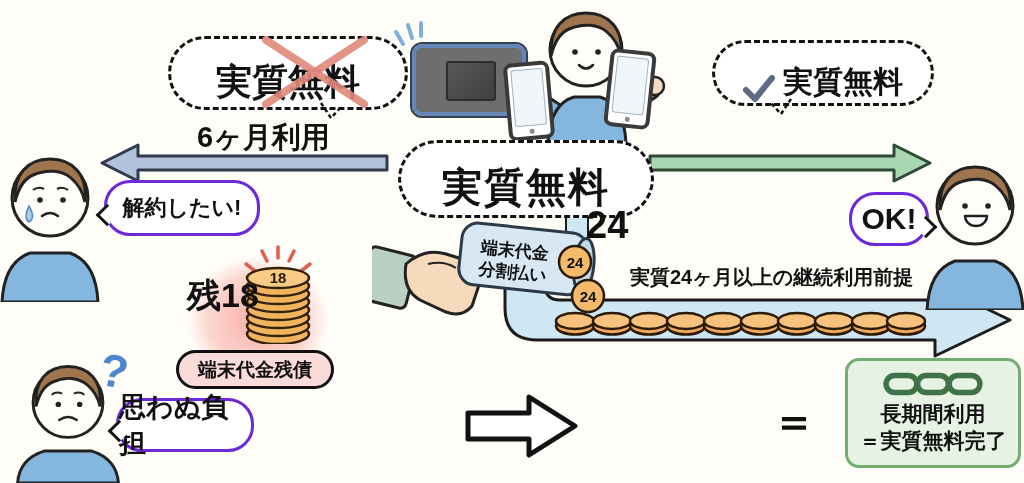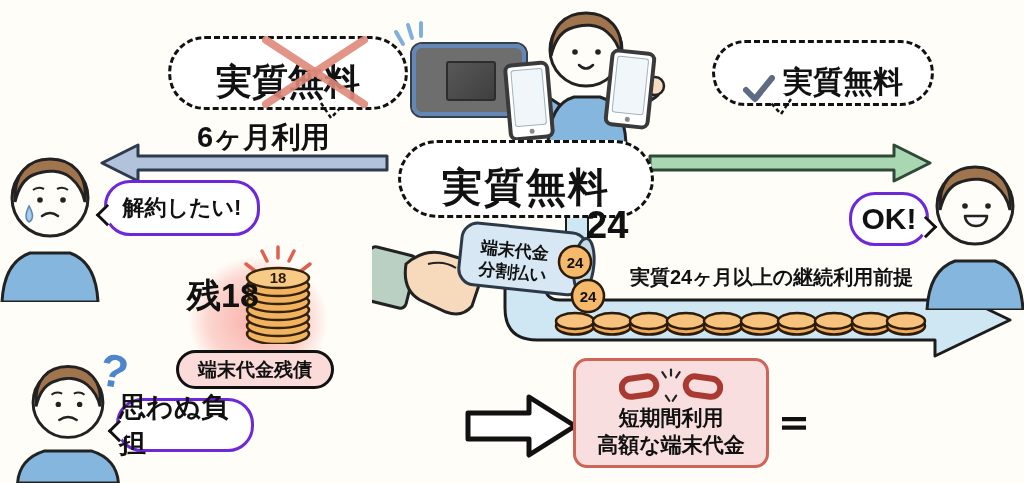--- a/index.html
+++ b/index.html
@@ -256,36 +256,26 @@
     <circle cx="40" cy="58" r="2.8" fill="#222"></circle>
       <circle cx="63" cy="58" r="2.8" fill="#222"></circle>
     <path d="M40,68 A11,10 0 0 0 62,68 Z" fill="#fff" stroke="#222" stroke-width="2.5" stroke-linejoin="round"></path>
   </svg>
   <div class="speech tail-r" style="left:849px;top:192px;width:74px;height:48px;font-size:30px;z-index:2;">OK!</div>
 
   <svg class="abs" style="left:465px;top:392px;" width="114" height="68">
     <polygon points="3,21 64,21 64,5 110,34 64,63 64,47 3,47" fill="#fff" stroke="#111" stroke-width="5" stroke-linejoin="round"></polygon>
   </svg>
 
-  <div class="box red" style="left:573px;top:358px;width:196px;height:110px;">
-    <svg width="104" height="36" viewBox="0 0 120 40">
-      <g transform="rotate(-8 24 20)">
-          <rect x="3" y="10" width="40" height="21" rx="10.5" fill="none" stroke="#a93a32" stroke-width="7"></rect>
-        </g>
-      <g transform="rotate(8 96 20)">
-          <rect x="77" y="10" width="40" height="21" rx="10.5" fill="none" stroke="#a93a32" stroke-width="7"></rect>
-        </g>
-      <g stroke="#222" stroke-width="2.5" stroke-linecap="round">
-        <line x1="60" y1="1" x2="60" y2="8"></line>
-          <line x1="50" y1="4" x2="54" y2="10"></line>
-          <line x1="70" y1="4" x2="66" y2="10"></line>
-        <line x1="54" y1="31" x2="58" y2="37"></line>
-          <line x1="66" y1="31" x2="62" y2="37"></line>
-      </g>
+
+  <div class="label-txt" style="left:772px;top:392px;font-size:44px;">＝</div>
+
+  <div class="box green" style="left:845px;top:358px;width:176px;height:110px;">
+    <svg width="100" height="32" viewBox="0 0 130 40">
+      <rect x="4" y="9" width="40" height="22" rx="11" fill="none" stroke="#3f7249" stroke-width="7"></rect>
+      <rect x="45" y="9" width="40" height="22" rx="11" fill="none" stroke="#3f7249" stroke-width="7"></rect>
+      <rect x="86" y="9" width="40" height="22" rx="11" fill="none" stroke="#3f7249" stroke-width="7"></rect>
     </svg>
-    <div class="line">短期間利用</div>
-    <div class="line">高額な端末代金</div>
-  </div>
-
-  <div class="label-txt" style="left:772px;top:392px;font-size:44px;">＝</div>
-
+    <div class="line">長期間利用</div>
+    <div class="line">＝実質無料完了</div>
+  </div>
 
 </div>
 
 </body></html>

